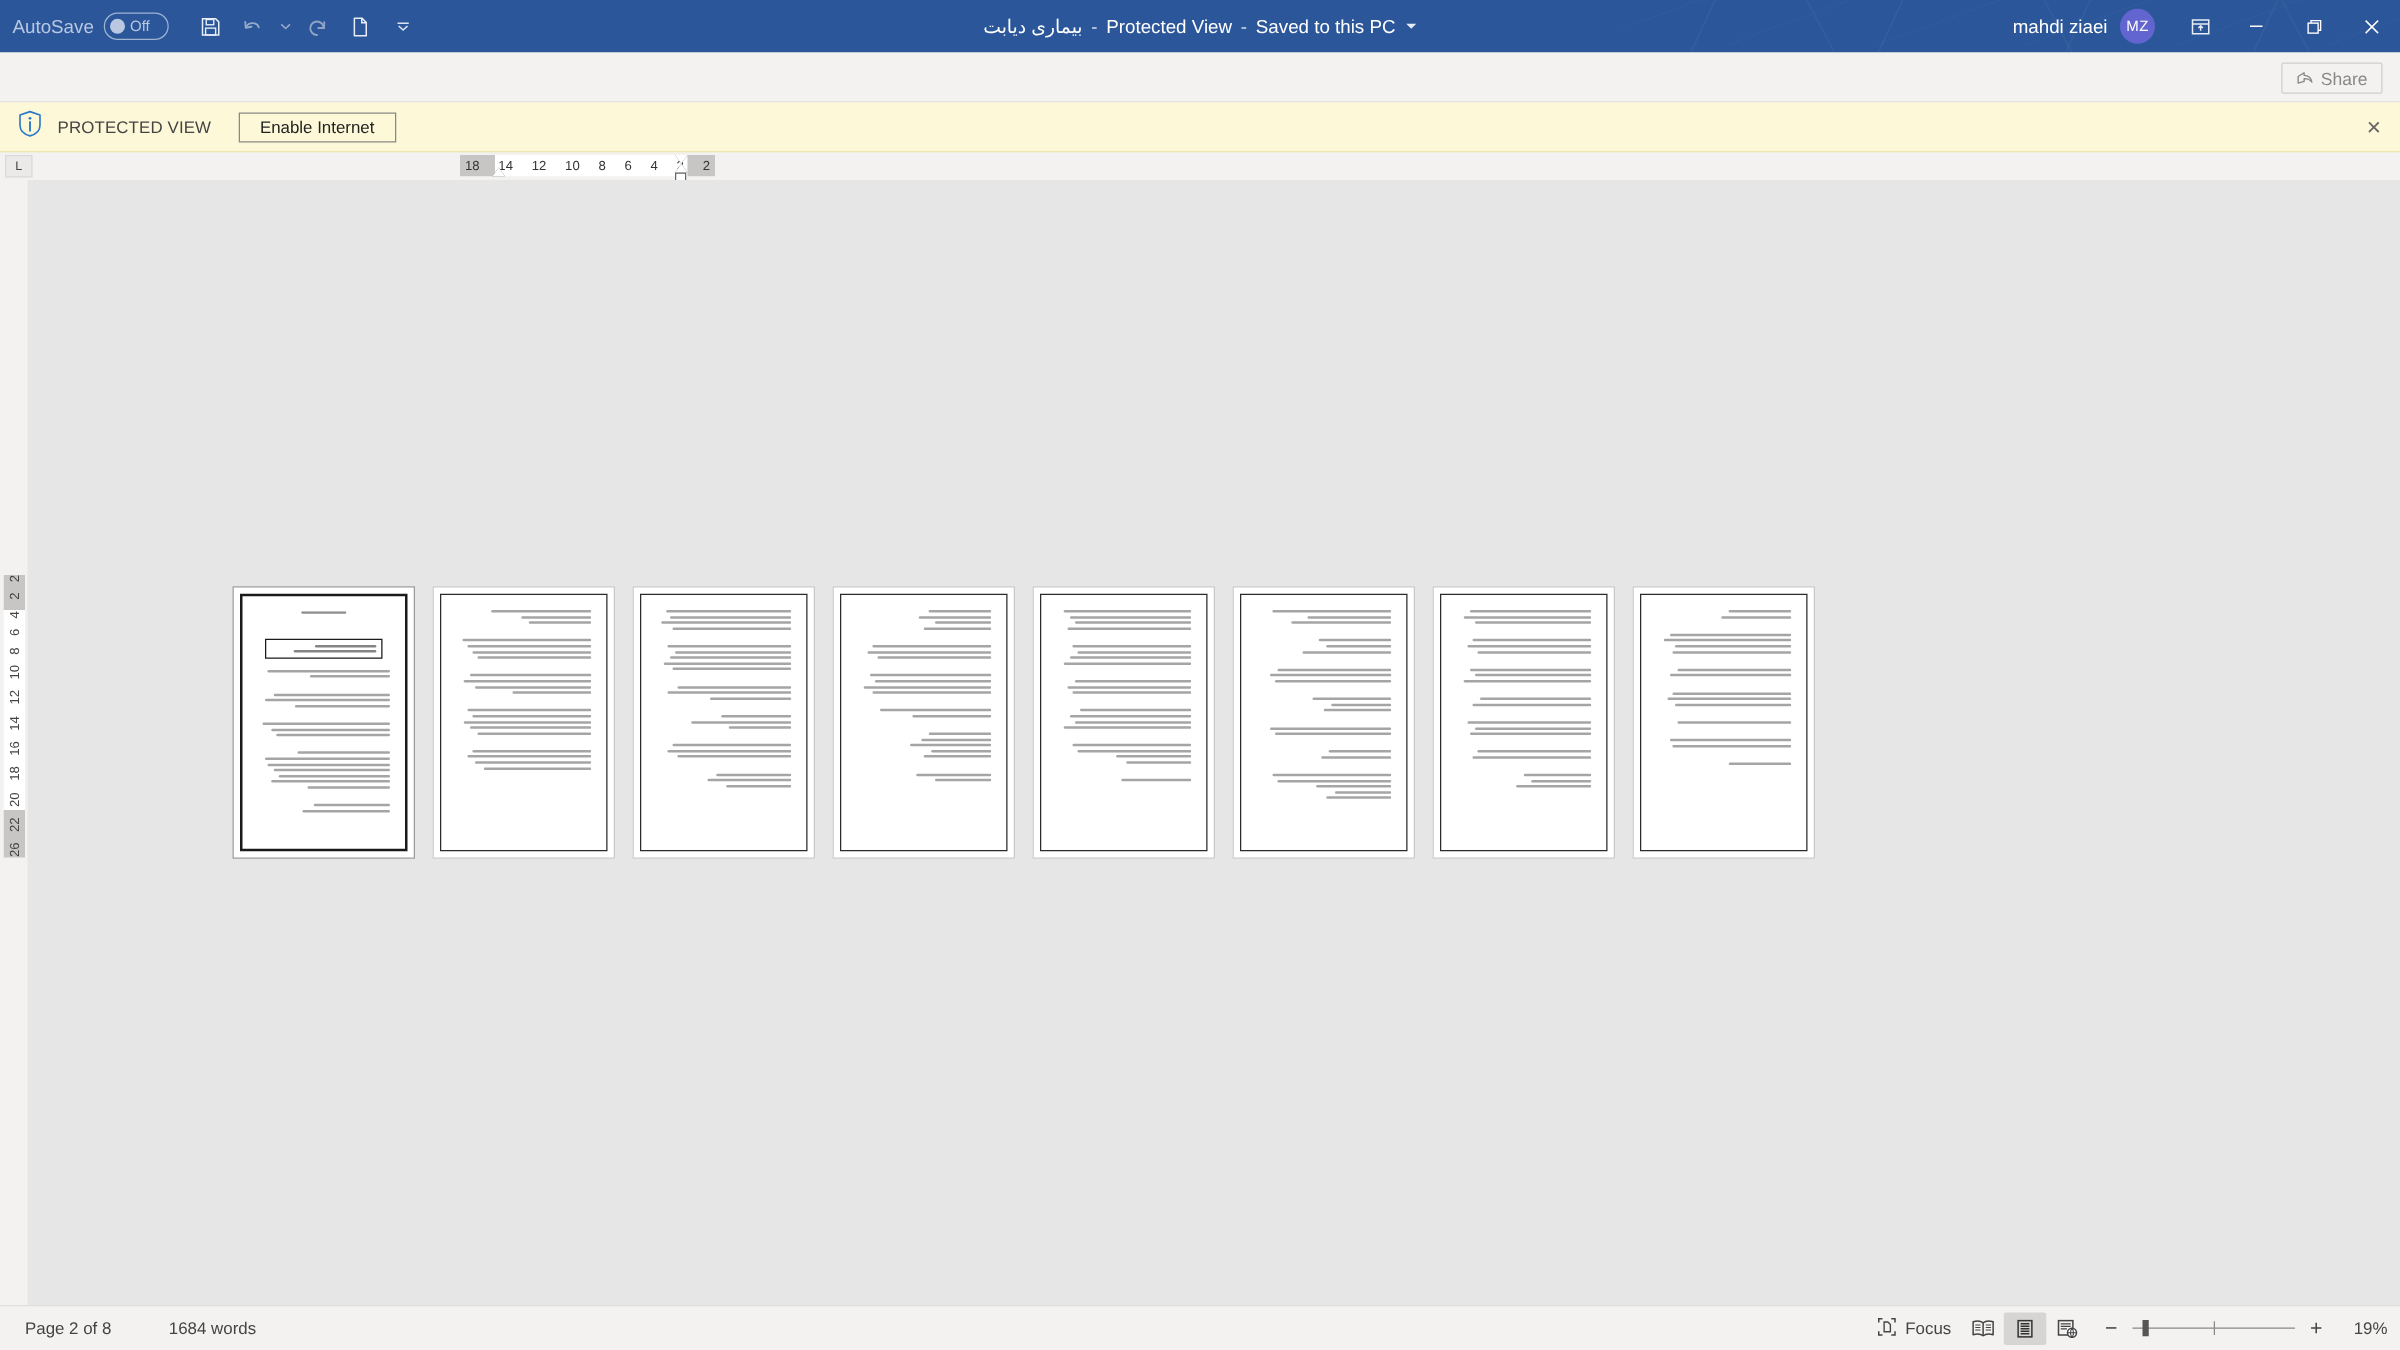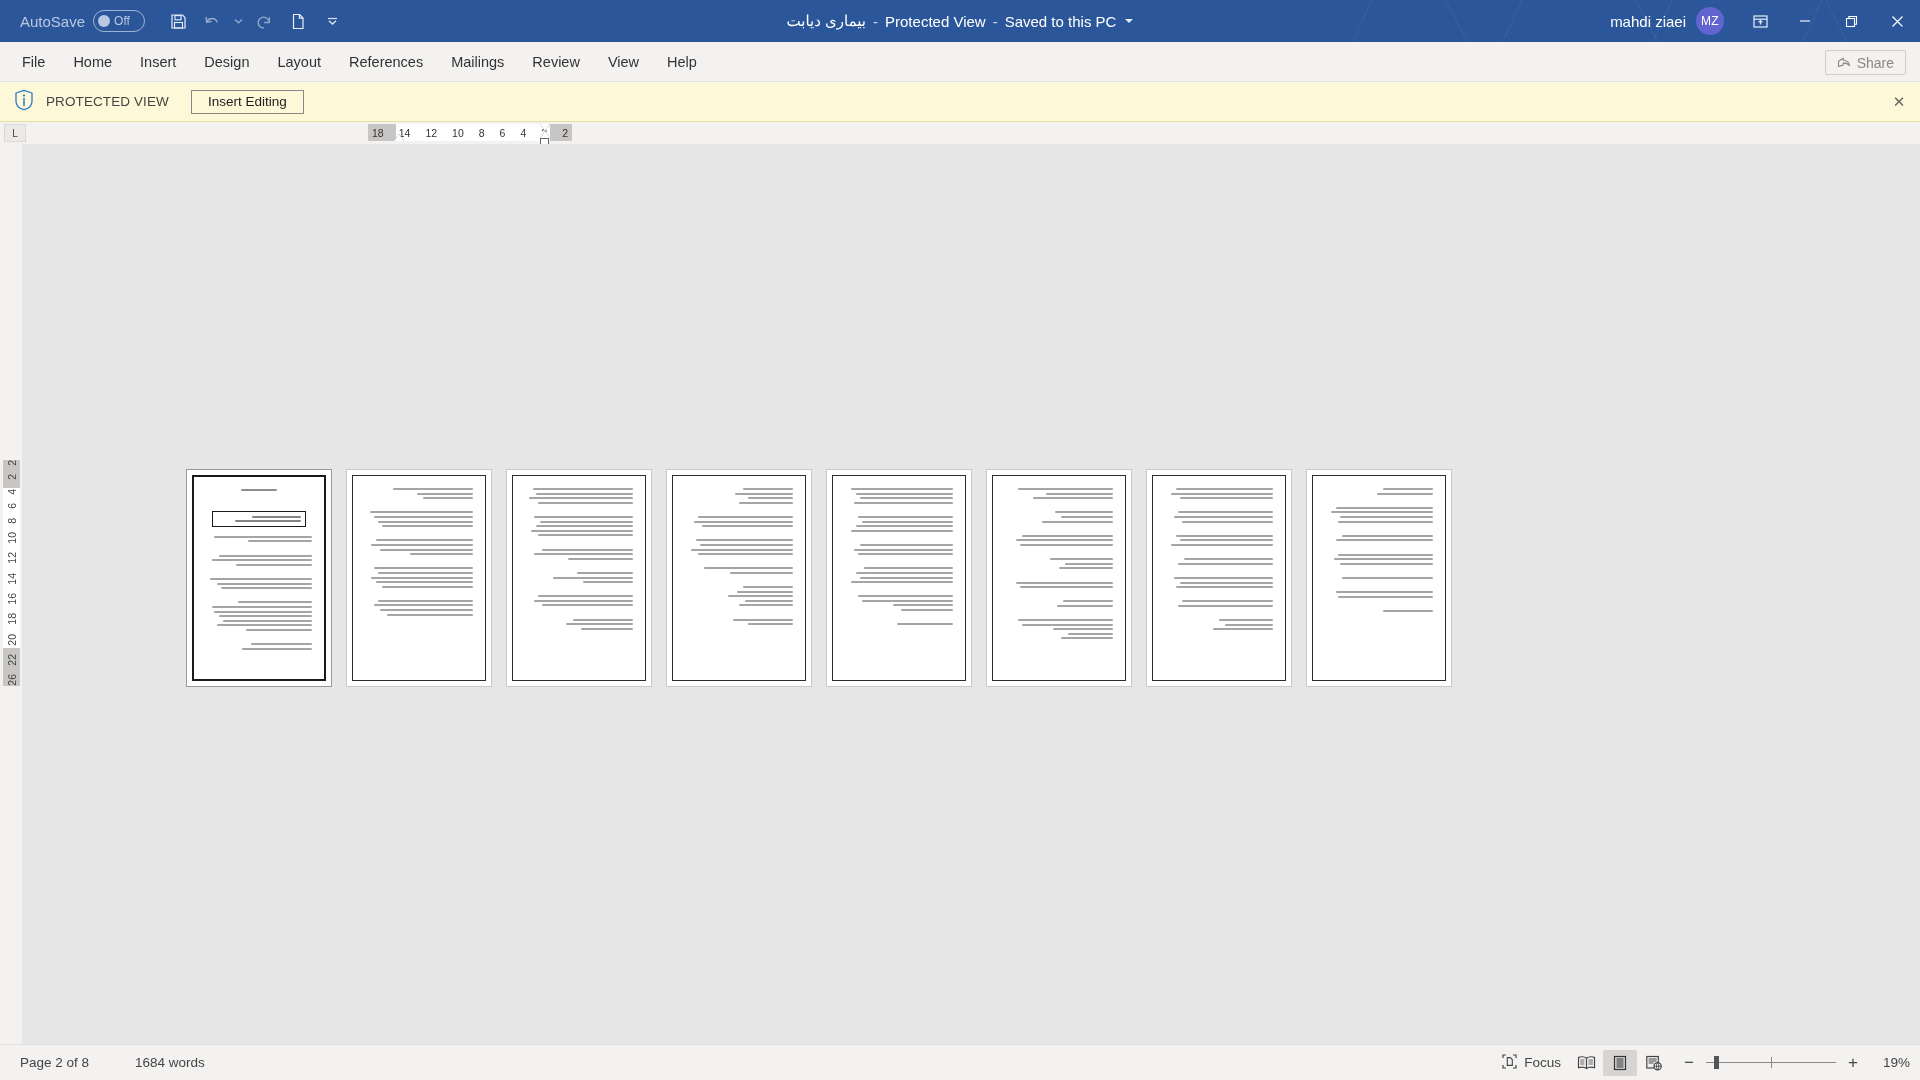--- a/index.html
+++ b/index.html
@@ -20,21 +20,21 @@
     background-image:
       linear-gradient(115deg, transparent 48%, rgba(255,255,255,.22) 48.4%, transparent 49%),
       linear-gradient(62deg, transparent 55%, rgba(255,255,255,.17) 55.3%, transparent 56%),
       linear-gradient(160deg, transparent 42%, rgba(255,255,255,.14) 42.3%, transparent 43%);
     background-size: 150px 42px, 190px 42px, 120px 42px;
     background-position: 1290px 0, 1350px 0, 1500px 0;
     background-repeat: repeat-x;
     -webkit-mask-image: linear-gradient(to right, transparent 0 1270px, #000 1320px 1920px);
             mask-image: linear-gradient(to right, transparent 0 1270px, #000 1320px 1920px);
   }
-  .autosave{ display:flex; align-items:center; gap:8px; margin-left:20px; }
+  .autosave{ display:flex; align-items:center; gap:8px; margin-left:10px; }
   .autosave .lbl{ font-size:15px; color:#b9c8e0; }
   .toggle{
     width:52px; height:22px; border-radius:11px; border:1px solid #9fb3d4;
     background:#2b579a; display:flex; align-items:center; gap:4px; padding:0 4px;
     position:relative;
   }
   .toggle .knob{ width:12px;height:12px;border-radius:50%;background:#b9c8e0; }
   .toggle .off{ font-size:12px; color:#b9c8e0; }
 
   .qat{ display:flex; align-items:center; gap:4px; margin-left:18px; }
@@ -300,52 +300,40 @@
     </span>
     <span class="wbtn close">
       <svg width="13" height="13" viewBox="0 0 13 13">
           <path d="M1.5 1.5 L11.5 11.5 M11.5 1.5 L1.5 11.5" stroke="#fff" stroke-width="1.15"></path>
         </svg>
     </span>
   </div>
 </div>
 
 <div class="ribbon">
-  <div class="tabs">
-    <span class="tab">File</span>
-    <span class="tab">Home</span>
-    <span class="tab">Insert</span>
-    <span class="tab">Design</span>
-    <span class="tab">Layout</span>
-    <span class="tab">References</span>
-    <span class="tab">Mailings</span>
-    <span class="tab">Review</span>
-    <span class="tab">View</span>
-    <span class="tab">Help</span>
-  </div>
   <div class="share">
     <span>
       <svg width="14" height="13" viewBox="0 0 14 13">
           <path d="M1.5 11.5V6.2L6.3 3.2v2.1c3.5.1 5.6 2 6.2 5.4-1.6-2.1-3.5-2.9-6.2-2.8v2.2L1.5 11.5z" fill="none" stroke="#8a8886" stroke-width="1.1" stroke-linejoin="round"></path>
         </svg>
     </span>
     <span>Share</span>
   </div>
 </div>
 
 <div class="pvbar">
   <span>
     <svg width="20" height="22" viewBox="0 0 20 22">
         <path d="M10 1.3 18 4v8.2c0 4.3-3.4 7.3-8 8.5-4.6-1.2-8-4.2-8-8.5V4l8-2.7z" fill="none" stroke="#2b78c8" stroke-width="1.3" stroke-linejoin="round"></path>
         <circle cx="10" cy="6.6" r="1.1" fill="#2b78c8"></circle>
         <path d="M10 9.6v7" stroke="#2b78c8" stroke-width="1.5" stroke-linecap="round"></path>
       </svg>
   </span>
   <span class="pv-strong">PROTECTED VIEW</span>
-  <span class="pv-btn">Insert Editing</span>
+  <span class="pv-btn">Enable Internet</span>
   <span class="pv-close">✕</span>
 </div>
 
 <div class="hruler">
   <span class="tabstop">L</span>
 
   <span class="ruler-grey" style="left:368px;width:28px;"></span>
   <span class="ruler-track" style="left:396px;width:154px;"></span>
   <span class="ruler-grey" style="left:550px;width:22px;"></span>
 

